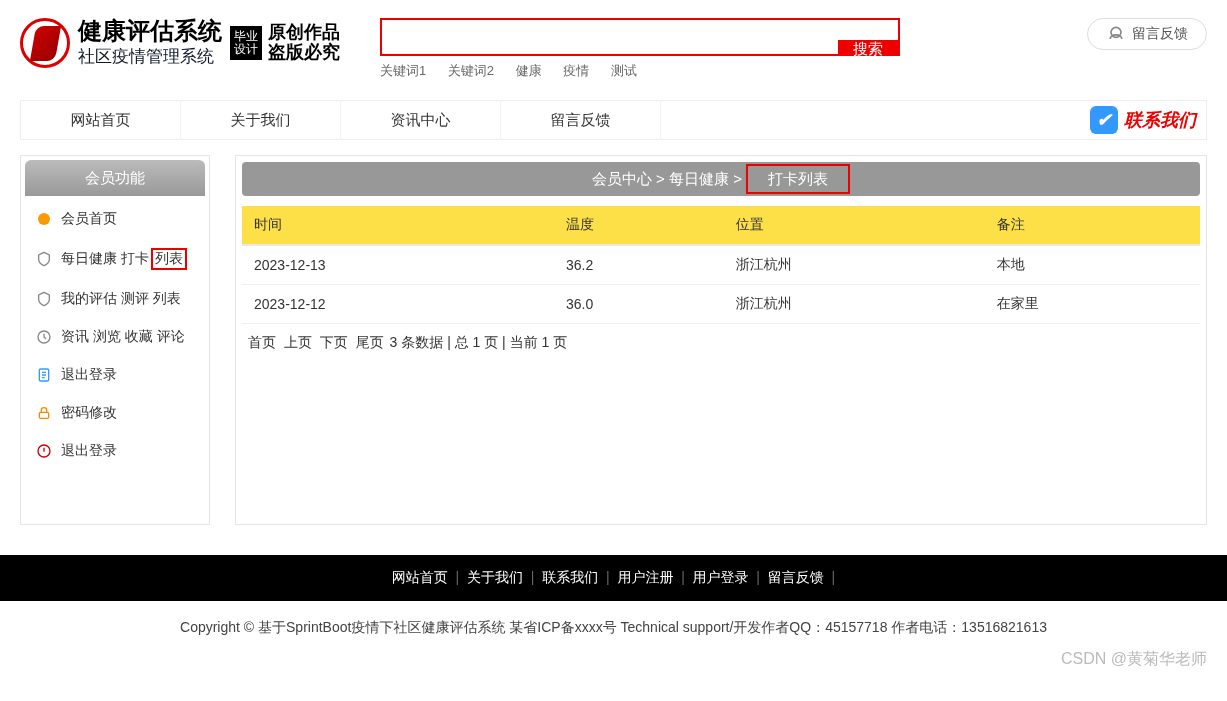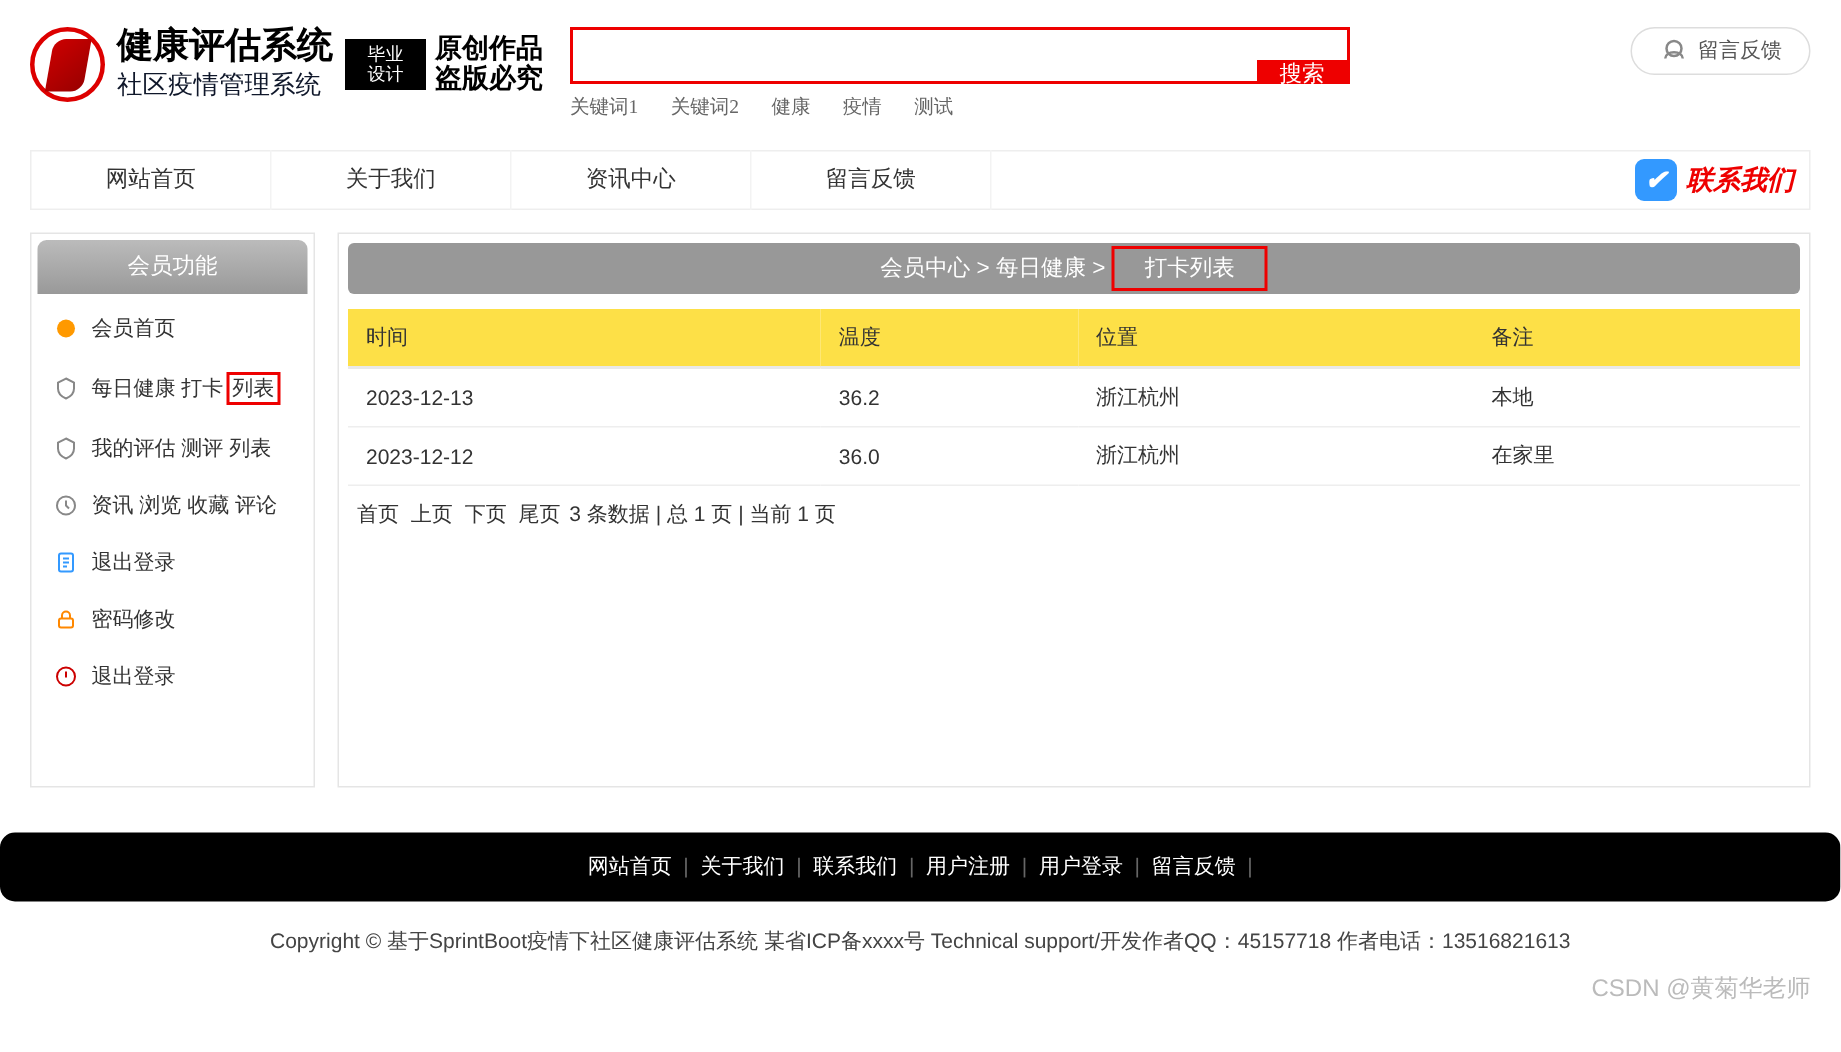--- a/index.html
+++ b/index.html
@@ -6,58 +6,58 @@
     body { font-family: "Microsoft YaHei", Arial, sans-serif; font-size: 14px; color: #333; background: #fff; width: 1227px; }
     a { text-decoration: none; color: inherit; cursor: pointer; }
 
     .header { display: flex; align-items: flex-start; padding: 18px 20px 10px 20px; }
     .logo-block { display: flex; align-items: center; width: 360px; }
     .logo-circle { width: 50px; height: 50px; border-radius: 50%; border: 3px solid #d00; position: relative; margin-right: 8px; }
     .logo-circle::after { content: ""; position: absolute; left: 10px; top: 5px; width: 25px; height: 35px; background: linear-gradient(135deg,#c00,#900); border-radius: 8px 0 8px 0; transform: skewX(-10deg); }
     .logo-text-main { font-size: 24px; font-weight: bold; color: #000; line-height: 1.1; }
     .logo-text-sub { font-size: 17px; color: #0f172a; }
     .badge-box { margin-left: 8px; display: inline-flex; align-items: center; }
-    .badge-sq { background:#000; color:#fff; font-size:12px; padding:4px 15px; line-height:1.1; text-align:center; }
+    .badge-sq { background:#000; color:#fff; font-size:12px; padding:4px 4px; line-height:1.1; text-align:center; }
     .handwrite { font-family: "STKaiti", cursive; font-size: 18px; color:#000; font-weight:bold; margin-left:6px; line-height:1.1; }
 
     .search-block { flex: 0 0 520px; }
     .search-row { display: flex; border: 2px solid #e00; height: 38px; }
     .search-row input { flex: 1; border: none; outline: none; padding: 0 8px; font-size: 14px; }
     .search-btn { width: 60px; background: #e00; color: #fff; border: none; font-size: 15px; cursor: pointer; margin-top: 20px; }
     .keywords { margin-top: 6px; color: #666; font-size: 13px; }
-    .keywords a { margin-right: 18px; color: #666; font-family: Liberation Serif, serif; }
+    .keywords a { margin-right: 18px; color: #666; }
 
     .feedback-block { margin-left: auto; }
     .feedback-btn { display: inline-flex; align-items: center; border: 1px solid #ddd; border-radius: 20px; padding: 5px 18px; color:#555; font-size:14px; }
     .feedback-btn svg { margin-right:6px; }
 
     .nav { display: flex; align-items: center; border: 1px solid #eee; margin: 10px 20px 0 20px; height: 40px; }
     .nav-item { flex: 0 0 160px; text-align: center; line-height: 40px; color: #333; font-size: 15px; border-right: 1px solid #f3f3f3; }
     .nav-spacer { flex: 1; }
     .contact-us { display: inline-flex; align-items: center; color: #e00; font-weight: bold; font-size: 18px; font-style: italic; margin-right: 10px; }
     .contact-us .ico { width:28px; height:28px; background:#39f; border-radius:6px; margin-right:6px; display:inline-flex; align-items:center; justify-content:center; color:#fff; font-weight:bold; font-size:18px; }
 
-    .main { display: flex; padding: 15px 20px; gap: 15px; min-height: 400px; }
+    .main { display: flex; padding: 15px 20px; gap: 25px; min-height: 400px; }
     .sidebar { width: 190px; border: 1px solid #e5e5e5; padding-bottom: 20px; }
     .sidebar-header { background: linear-gradient(#bbb,#999); color:#fff; text-align:center; height:36px; line-height:36px; font-size:15px; border-radius: 6px 6px 0 0; margin: 4px; }
     .side-item { display:flex; align-items:center; padding: 10px 14px; color:#333; font-size:14px; }
     .side-item .ic { display:inline-flex; width:18px; height:18px; margin-right:8px; align-items:center; justify-content:center; }
     .red-highlight { border: 2px solid #e00; padding: 0 2px; margin-left: 2px; }
 
     .content { flex: 1; border: 1px solid #e5e5e5; padding: 6px; }
     .breadcrumb { background: #989898; color:#fff; text-align:center; height:34px; line-height:34px; border-radius:4px; font-size:15px; }
     .breadcrumb .bc-hl { border: 2px solid #e00; padding: 0 20px; display:inline-block; line-height:26px; }
 
     table { width:100%; border-collapse: collapse; margin-top: 10px; }
     th, td { text-align:left; padding: 10px 12px; border-bottom: 1px solid #eee; font-size:14px; }
     th { color:#333; font-weight: normal; background:#fde047; border-bottom: 2px solid #e9e9e9; }
     .pager { padding: 10px 4px; font-size: 14px; color:#333; }
     .pager a { margin: 0 2px; color:#333; }
 
-    .footer-dark { background:#000; color:#fff; padding: 14px 0; text-align:center; margin-top: 15px; font-size:14px;border-radius:10px; }
+    .footer-dark { background:#000; color:#fff; padding: 14px 0; text-align:center; margin-top: 15px; font-size:14px; }
     .footer-dark a { color:#fff; }
     .footer-dark .sep { color:#666; }
     .copyright { text-align:center; color:#444; font-size:14px; padding: 18px 0 12px; }
     .watermark { text-align:right; color:#bbb; font-size:16px; padding: 0 20px 10px; }
   </style>
 </head>
 <body>
 
 <div class="header">
   <div class="logo-block">

